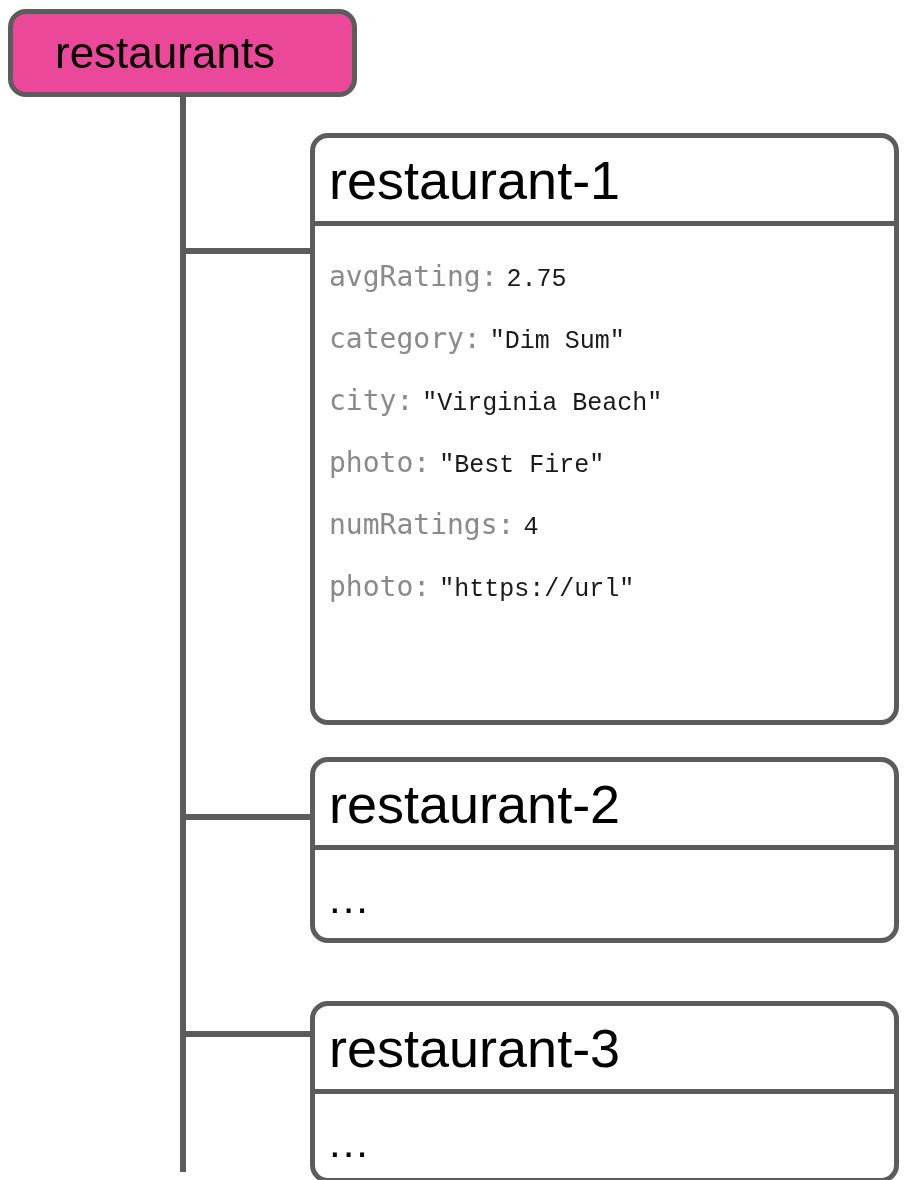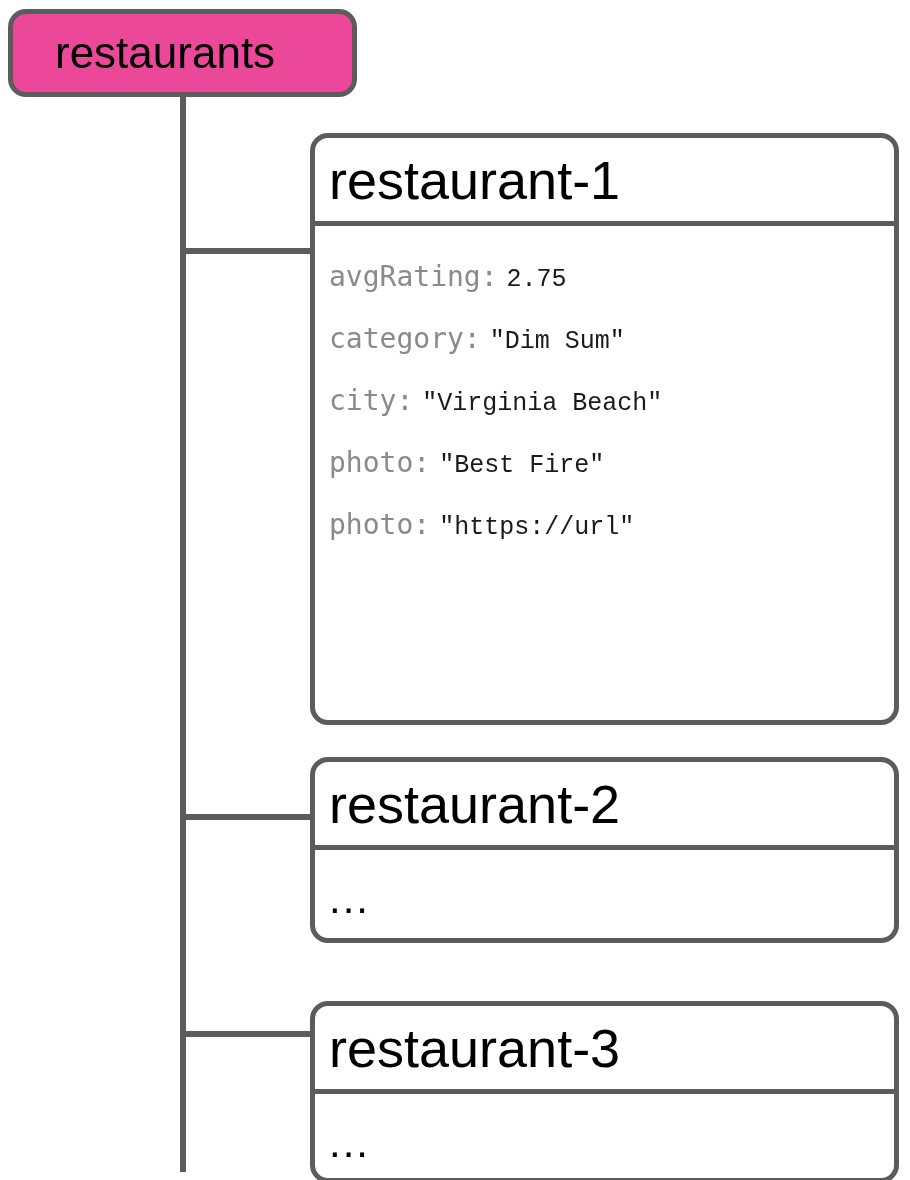--- a/index.html
+++ b/index.html
@@ -147,20 +147,23 @@
       <div class="field-row">
         <span class="field-key">category:</span><span class="field-value">"Dim Sum"</span>
       </div>
       <div class="field-row">
         <span class="field-key">city:</span><span class="field-value">"Virginia Beach"</span>
       </div>
       <div class="field-row">
         <span class="field-key">photo:</span><span class="field-value">"Best Fire"</span>
       </div>
       <div class="field-row">
+        <span class="field-key">numRatings:</span><span class="field-value">4</span>
+      </div>
+      <div class="field-row">
         <span class="field-key">photo:</span><span class="field-value">"https://url"</span>
       </div>
     </div>
   </div>
 
   <div class="doc-card card-2">
     <div class="doc-header">
       <span class="doc-title">restaurant-2</span>
     </div>
     <div class="doc-body ellipsis-body">

